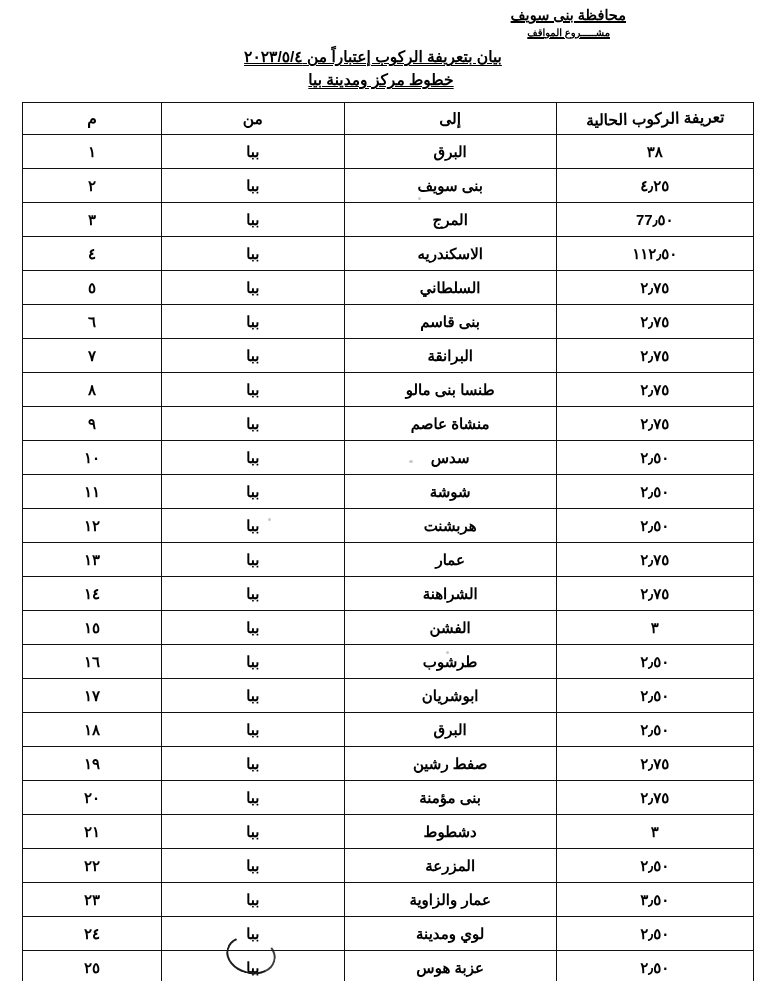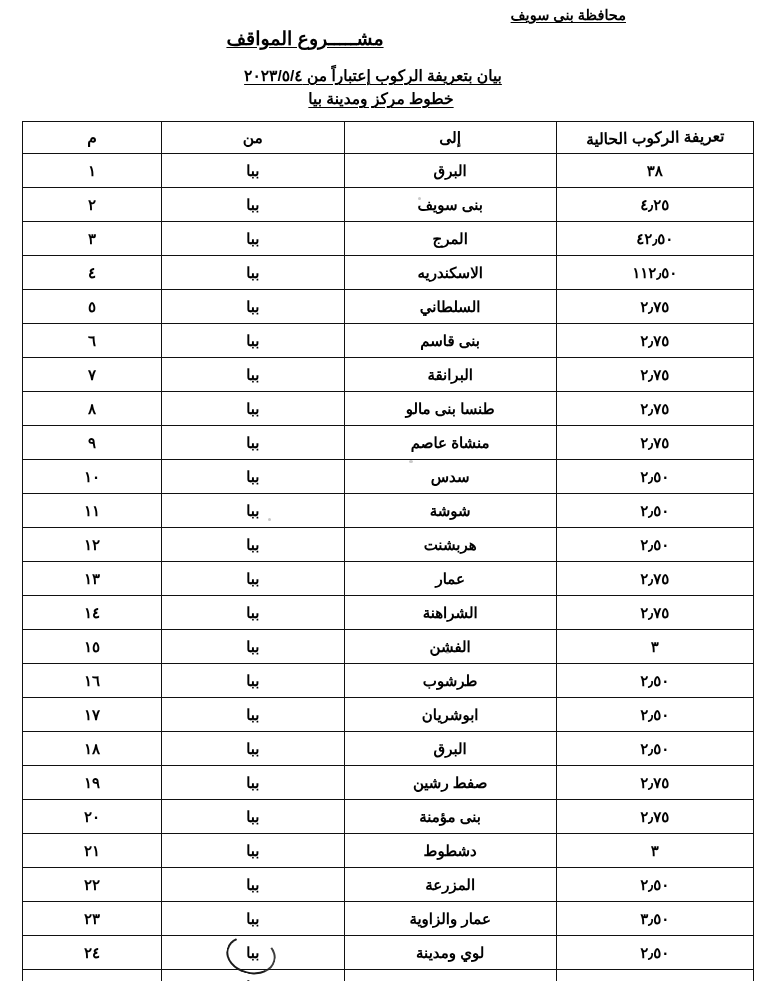--- a/index.html
+++ b/index.html
@@ -19,43 +19,45 @@
     width: 776px;
     height: 981px;
     position: relative;
     box-sizing: border-box;
   }
 
   
   .doc-header {
     text-align: center;
     padding-top: 6px;
+    text-decoration: underline;
   }
   .gov-line {
     text-align: right;
     padding-right: 150px;
     font-size: 14.5px;
     font-weight: bold;
     letter-spacing: 0px;
     line-height: 1.35;
   }
   .gov-line .underlined {
     text-decoration: underline;
     text-underline-offset: 2px;
   }
   .project-line {
+    text-align: right;
     padding-right: 166px;
-    font-size: 19px;
+    font-size: 10px;
     font-weight: bold;
     line-height: 1.35;
     text-decoration: underline;
     text-underline-offset: 2px;
   }
   .title-main {
-    margin-top: 16px;
+    margin-top: 9px;
     font-size: 15.5px;
     font-weight: bold;
     text-align: center;
     padding-right: 30px;
     text-decoration: underline;
     text-underline-offset: 3px;
   }
   .title-sub {
     margin-top: 5px;
     font-size: 15.5px;
@@ -166,21 +168,21 @@
           <td>ببا</td>
           <td>١</td>
         </tr>
         <tr>
           <td class="cell-fare">٤٫٢٥</td>
           <td class="cell-to">بنى سويف</td>
           <td>ببا</td>
           <td>٢</td>
         </tr>
         <tr>
-          <td class="cell-fare">٤٢٫٥٠</td>
+          <td class="cell-fare">77٫٥٠</td>
           <td class="cell-to">المرج</td>
           <td>ببا</td>
           <td>٣</td>
         </tr>
         <tr>
           <td class="cell-fare">١١٢٫٥٠</td>
           <td class="cell-to">الاسكندريه</td>
           <td>ببا</td>
           <td>٤</td>
         </tr>

